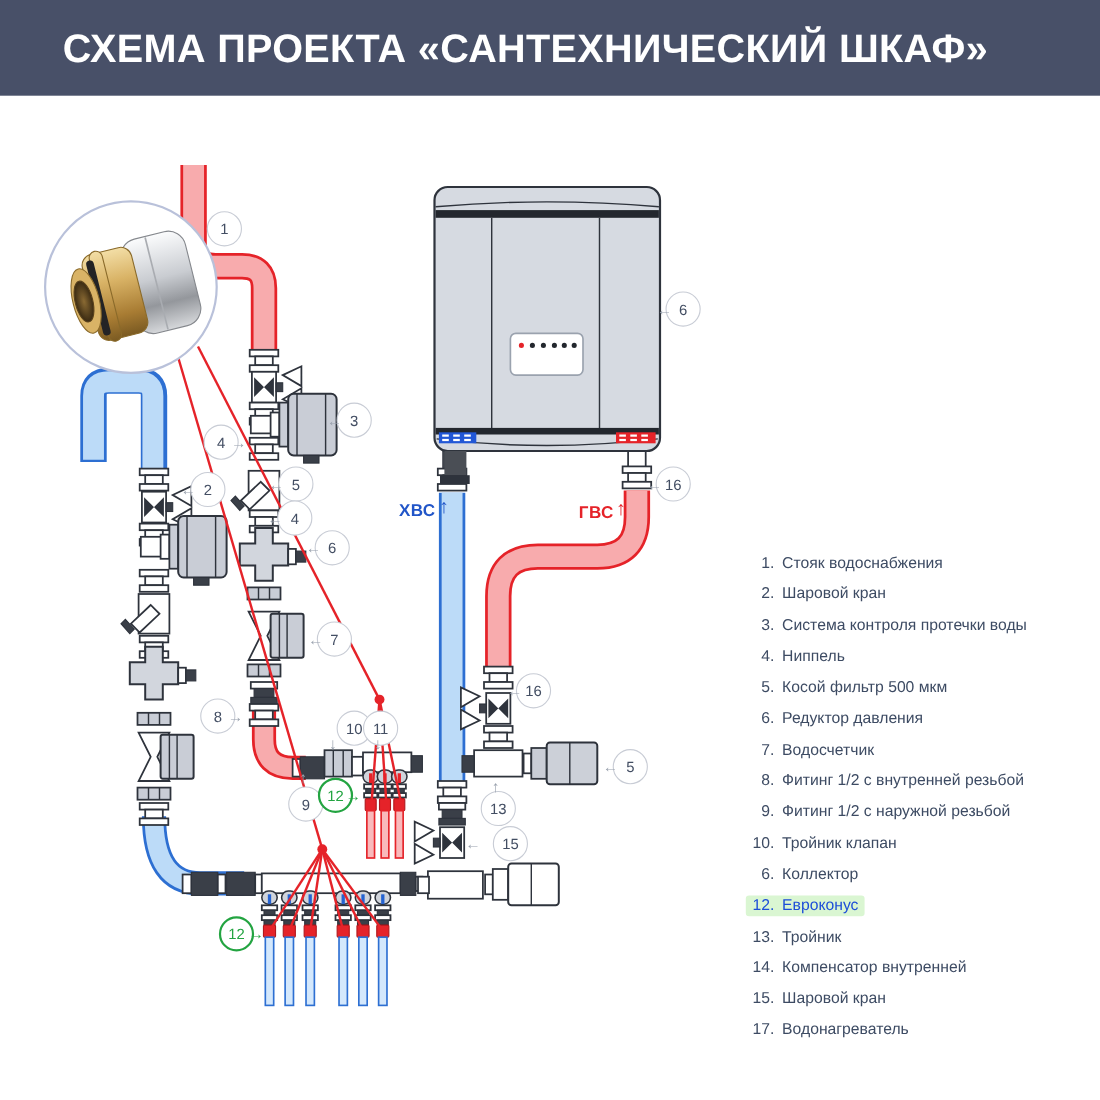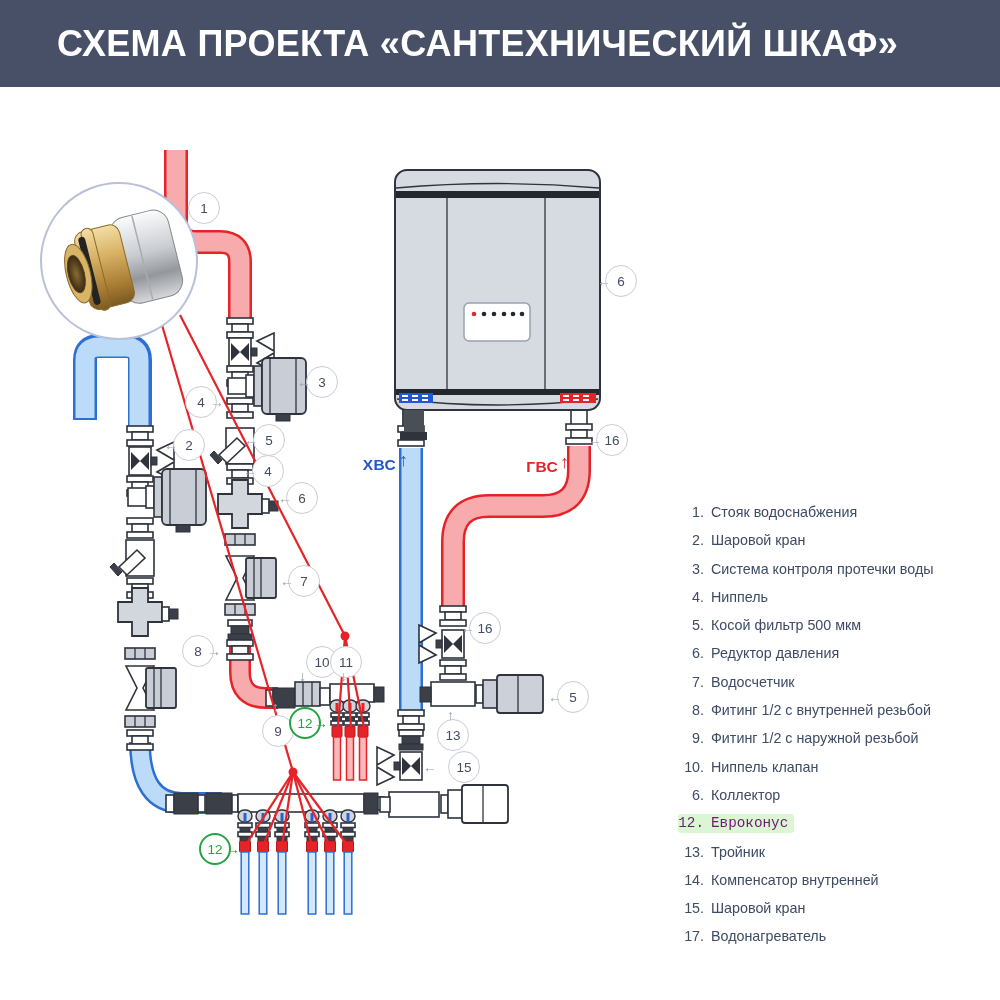--- a/index.html
+++ b/index.html
@@ -22,21 +22,21 @@
   .pipe-label.hot{color:#e52329;}
   .pl-arrow{position:absolute;font-size:18px;font-weight:bold;z-index:6;line-height:1;}
   .pl-arrow.cold{color:#2155c8;}
   .pl-arrow.hot{color:#e52329;}
   .spec{position:absolute;left:678px;top:503px;width:318px;z-index:6;}
   .spec h2{margin:0 0 21px 0;font-size:17.5px;font-weight:bold;color:#36435c;letter-spacing:0.4px;}
   .spec ul{list-style:none;margin:0;padding:0;}
   .spec li{display:flex;align-items:baseline;font-size:14.3px;color:#3d4b63;line-height:1;margin-bottom:10px;width:fit-content;padding:2px 6px 2px 0;border-radius:3px;}
   .spec li .num{width:26px;text-align:right;margin-right:7px;flex:none;}
   .spec li.highlight{background:#daf6d2;}
-  .spec li.highlight .num,.spec li.highlight .lbl{color:#701a75;font-family:Liberation Mono, monospace;}
+  .spec li.highlight .num,.spec li.highlight .lbl{color:#1d4ed8;}
 </style>
 </head>
 <body>
 
 <div class="page">
 
   <div class="header">
     <h1>СХЕМА ПРОЕКТА «САНТЕХНИЧЕСКИЙ ШКАФ»</h1>
   </div>
 
@@ -393,21 +393,21 @@
       <li>
           <span class="num">8.</span>
           <span class="lbl">Фитинг 1/2 с внутренней резьбой</span>
         </li>
       <li>
           <span class="num">9.</span>
           <span class="lbl">Фитинг 1/2 с наружной резьбой</span>
         </li>
       <li>
           <span class="num">10.</span>
-          <span class="lbl">Ниппель клапан</span>
+          <span class="lbl">Тройник клапан</span>
         </li>
       <li>
           <span class="num">6.</span>
           <span class="lbl">Коллектор</span>
         </li>
       <li class="highlight">
           <span class="num">12.</span>
           <span class="lbl">Евроконус</span>
         </li>
       <li>

